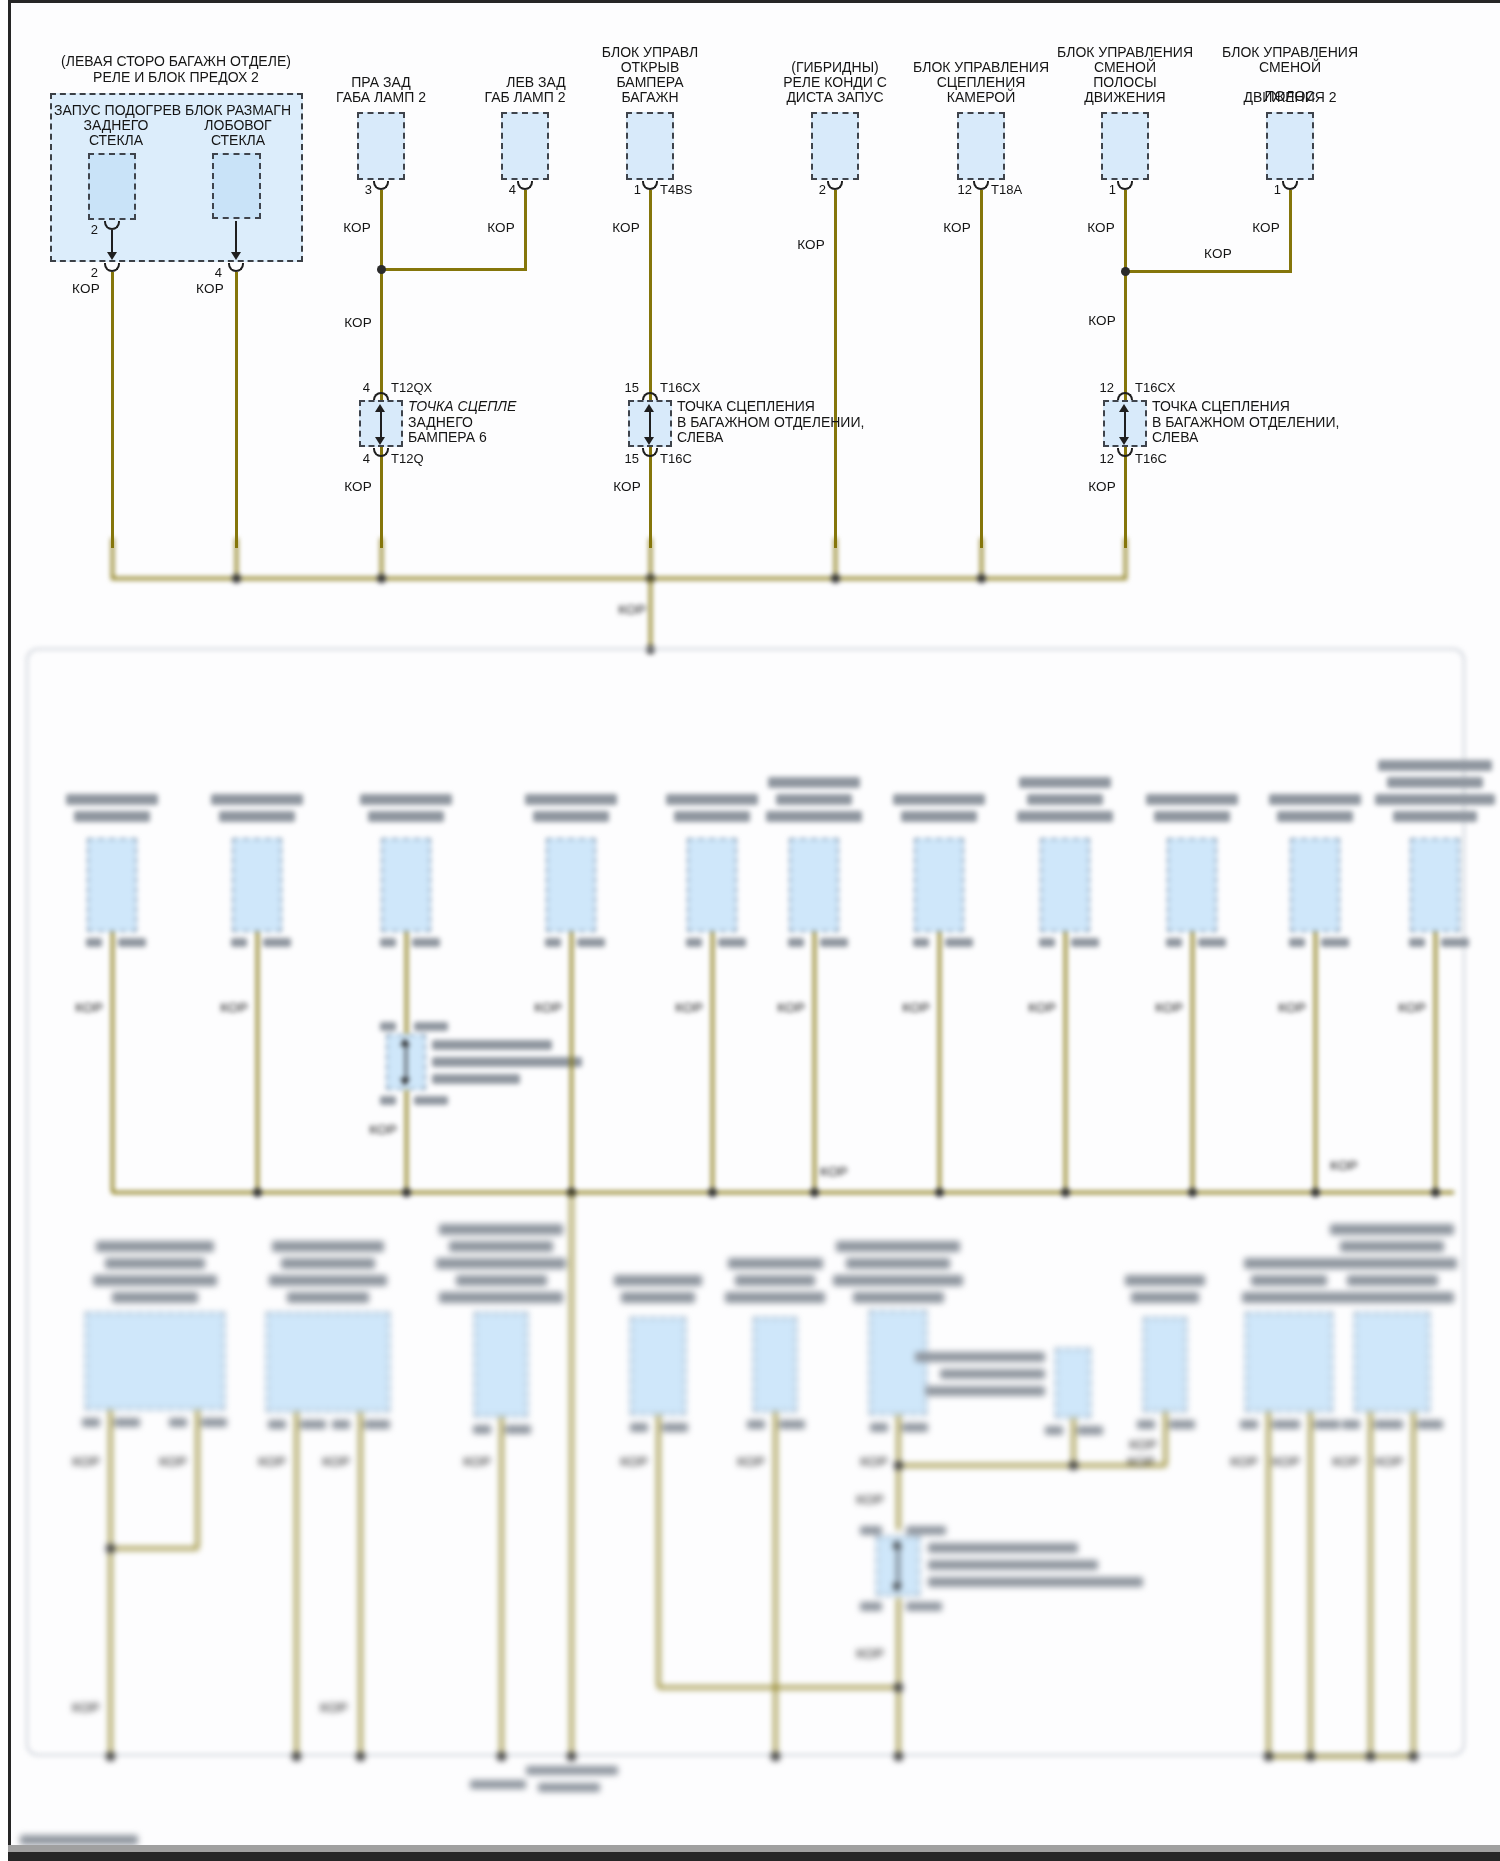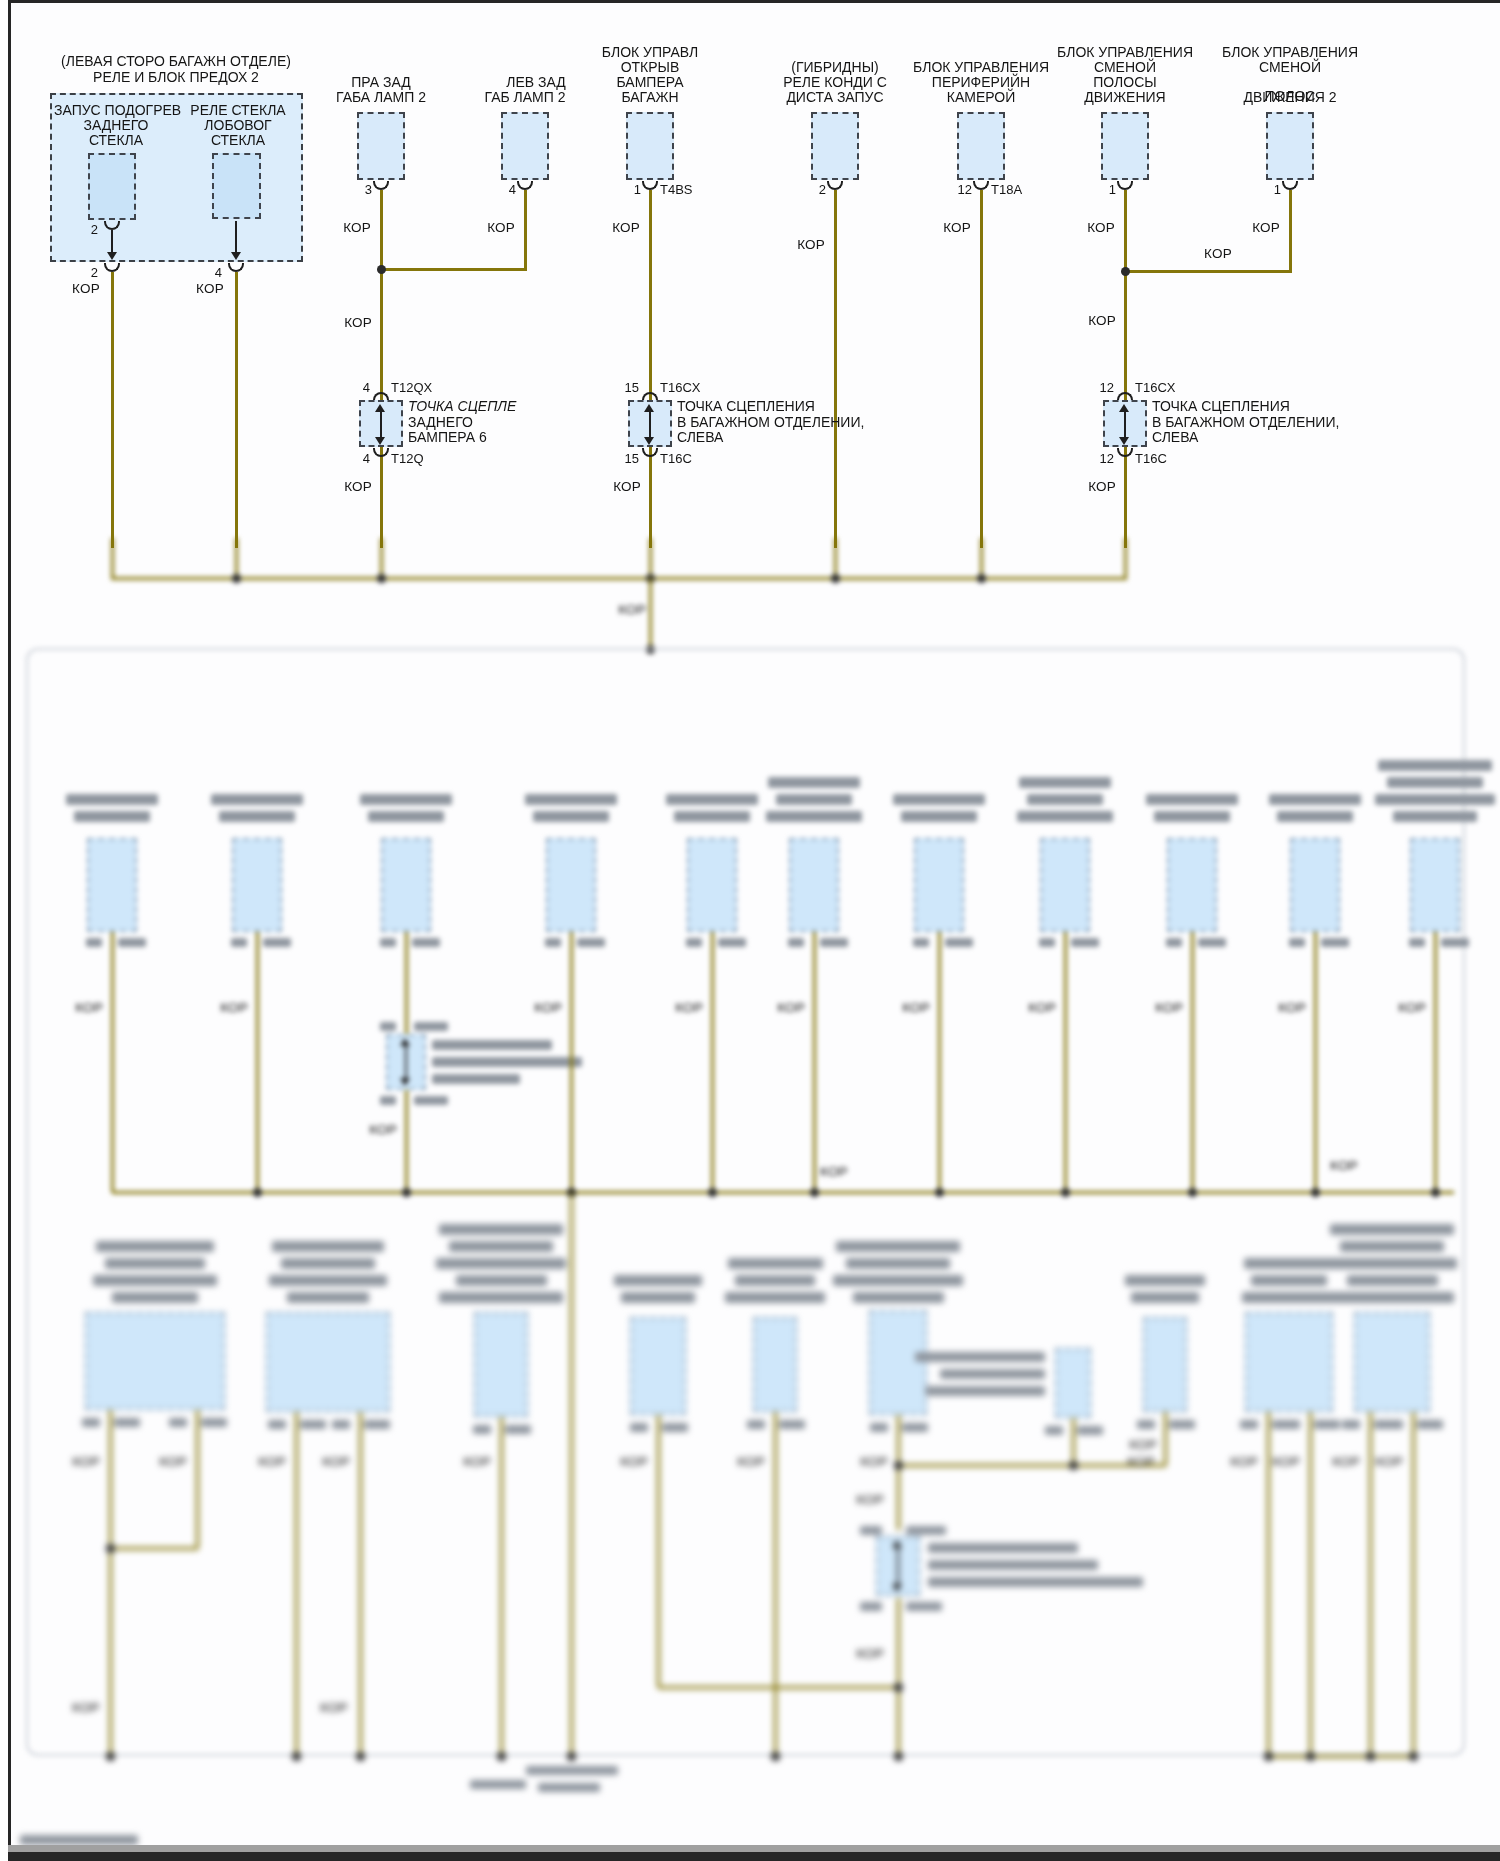--- a/index.html
+++ b/index.html
@@ -314,21 +314,21 @@
 
     <div class="t ctr" style="left:46px;top:103px;width:124px">ЗАПУС ПОДОГРЕВ</div>
     <div class="t ctr" style="left:46px;top:118px;width:124px">ЗАДНЕГО</div>
     <div class="t ctr" style="left:46px;top:133px;width:124px">СТЕКЛА</div>
     <div class="inner-box" style="left:80px;top:153px;width:48px;height:67px"></div>
     <div class="t pin rt" style="left:70px;top:222px;width:20px">2</div>
     <div class="cup" style="left:96px;top:221px"></div>
     <div class="aline" style="left:103px;top:230px;height:23px"></div>
     <div class="tri-d" style="left:99px;top:252px"></div>
 
-    <div class="t ctr" style="left:168px;top:103px;width:124px">РЕЛЕ СТЕКЛА</div>
+    <div class="t ctr" style="left:168px;top:103px;width:124px">БЛОК РАЗМАГН</div>
     <div class="t ctr" style="left:168px;top:118px;width:124px">ЛОБОВОГ</div>
     <div class="t ctr" style="left:168px;top:133px;width:124px">СТЕКЛА</div>
     <div class="inner-box" style="left:204px;top:153px;width:49px;height:66px"></div>
     <div class="aline" style="left:227px;top:221px;height:31px"></div>
     <div class="tri-d" style="left:223px;top:252px"></div>
 
     <div class="cup" style="left:96px;top:263px"></div>
     <div class="cup" style="left:220px;top:263px"></div>
     <div class="t pin rt" style="left:70px;top:265px;width:20px">2</div>
     <div class="t pin rt" style="left:194px;top:265px;width:20px">4</div>
@@ -369,21 +369,21 @@
       <div class="t pin" style="left: 652px; top: 182px; width: 70px;">T4BS</div>
       <div class="t kor rt" style="left: 594px; top: 220px; width: 38px;">КОР</div>
       <div class="t ctr" style="left: 749px; top: 60px; width: 156px;">(ГИБРИДНЫ)</div>
       <div class="t ctr" style="left: 749px; top: 75px; width: 156px;">РЕЛЕ КОНДИ С</div>
       <div class="t ctr" style="left: 749px; top: 90px; width: 156px;">ДИСТА ЗАПУС</div>
       <div class="box" style="left: 803px; top: 112px; width: 48px; height: 68px;"></div>
       <div class="cup" style="left: 819px; top: 181px;"></div>
       <div class="t pin rt" style="left: 780px; top: 182px; width: 38px;">2</div>
       <div class="t kor rt" style="left: 779px; top: 237px; width: 38px;">КОР</div>
       <div class="t ctr" style="left: 895px; top: 60px; width: 156px;">БЛОК УПРАВЛЕНИЯ</div>
-      <div class="t ctr" style="left: 895px; top: 75px; width: 156px;">ПЕРИФЕРИЙН</div>
+      <div class="t ctr" style="left: 895px; top: 75px; width: 156px;">СЦЕПЛЕНИЯ</div>
       <div class="t ctr" style="left: 895px; top: 90px; width: 156px;">КАМЕРОЙ</div>
       <div class="box" style="left: 949px; top: 112px; width: 48px; height: 68px;"></div>
       <div class="cup" style="left: 965px; top: 181px;"></div>
       <div class="t pin rt" style="left: 926px; top: 182px; width: 38px;">12</div>
       <div class="t pin" style="left: 983px; top: 182px; width: 70px;">T18A</div>
       <div class="t kor rt" style="left: 925px; top: 220px; width: 38px;">КОР</div>
       <div class="t ctr" style="left: 1039px; top: 45px; width: 156px;">БЛОК УПРАВЛЕНИЯ</div>
       <div class="t ctr" style="left: 1039px; top: 60px; width: 156px;">СМЕНОЙ</div>
       <div class="t ctr" style="left: 1039px; top: 75px; width: 156px;">ПОЛОСЫ</div>
       <div class="t ctr" style="left: 1039px; top: 90px; width: 156px;">ДВИЖЕНИЯ</div>

